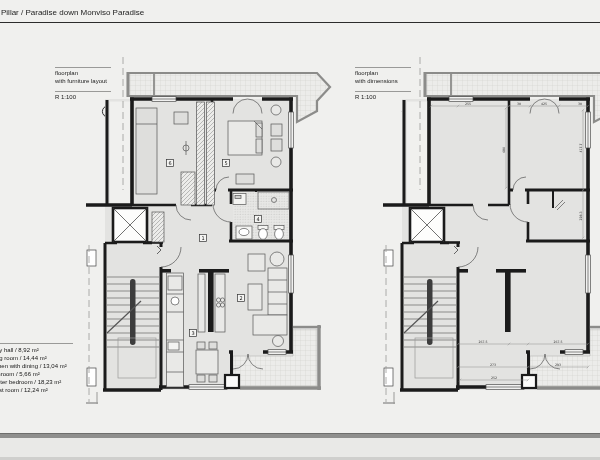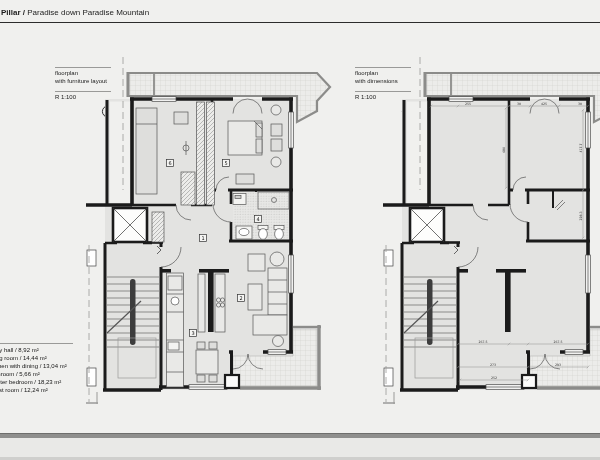--- a/index.html
+++ b/index.html
@@ -5,21 +5,21 @@
   html,body{margin:0;padding:0;}
   body{
     width:600px;height:460px;position:relative;overflow:hidden;
     background:#f0f0ee;
     font-family:"Liberation Sans","DejaVu Sans",sans-serif;
     color:#1c1c1c;
   }
   .abs{position:absolute;}
   
   #title{left:1px;top:8px;font-size:8px;letter-spacing:0;white-space:nowrap;}
-  #title .b{font-weight:bold;}
+  #title .b{font-weight:normal;}
   #title-rule{left:0;top:22px;width:600px;height:0;border-top:1.6px solid #2c2c2c;}
   
   .label-block{width:56px;font-size:6px;line-height:7.6px;color:#222;}
   .label-block .rule{border-top:1px solid #9a9a98;height:0;margin:0 0 2px 0;}
   .label-block .scale{margin-top:1px;}
   .lb-gap{height:6px;}
   .north{position:absolute;}
   
   #legend{left:-16px;top:343px;width:89px;font-size:6px;line-height:7.9px;color:#161616;}
   #legend .rule{border-top:1px solid #9a9a98;height:0;margin-bottom:3px;}
@@ -140,21 +140,21 @@
         <path d="M213,204 A18,18 0 0 0 231,222"></path>
         <path d="M258,208 L266,200 M260,210 L268,202"></path>
       </g>
 
       <rect x="225" y="375" width="14" height="13" fill="#fbfbfa" stroke="#1b1b1b" stroke-width="2.2"></rect>
     </g>
   </defs>
 </svg>
 
 <div id="title" class="abs">
-  <span class="b">Pillar /</span><span> Paradise down Paradise Mountain</span>
+  <span class="b">Pillar /</span><span> Paradise down Monviso Paradise</span>
 </div>
 <div id="title-rule" class="abs"></div>
 
 <div class="abs label-block" style="left:55px;top:67px;">
   <div class="rule"></div>
   <div>floorplan</div>
   <div>with furniture layout</div>
   <div class="lb-gap"></div>
   <div class="rule"></div>
   <div class="scale">R 1:100</div>

